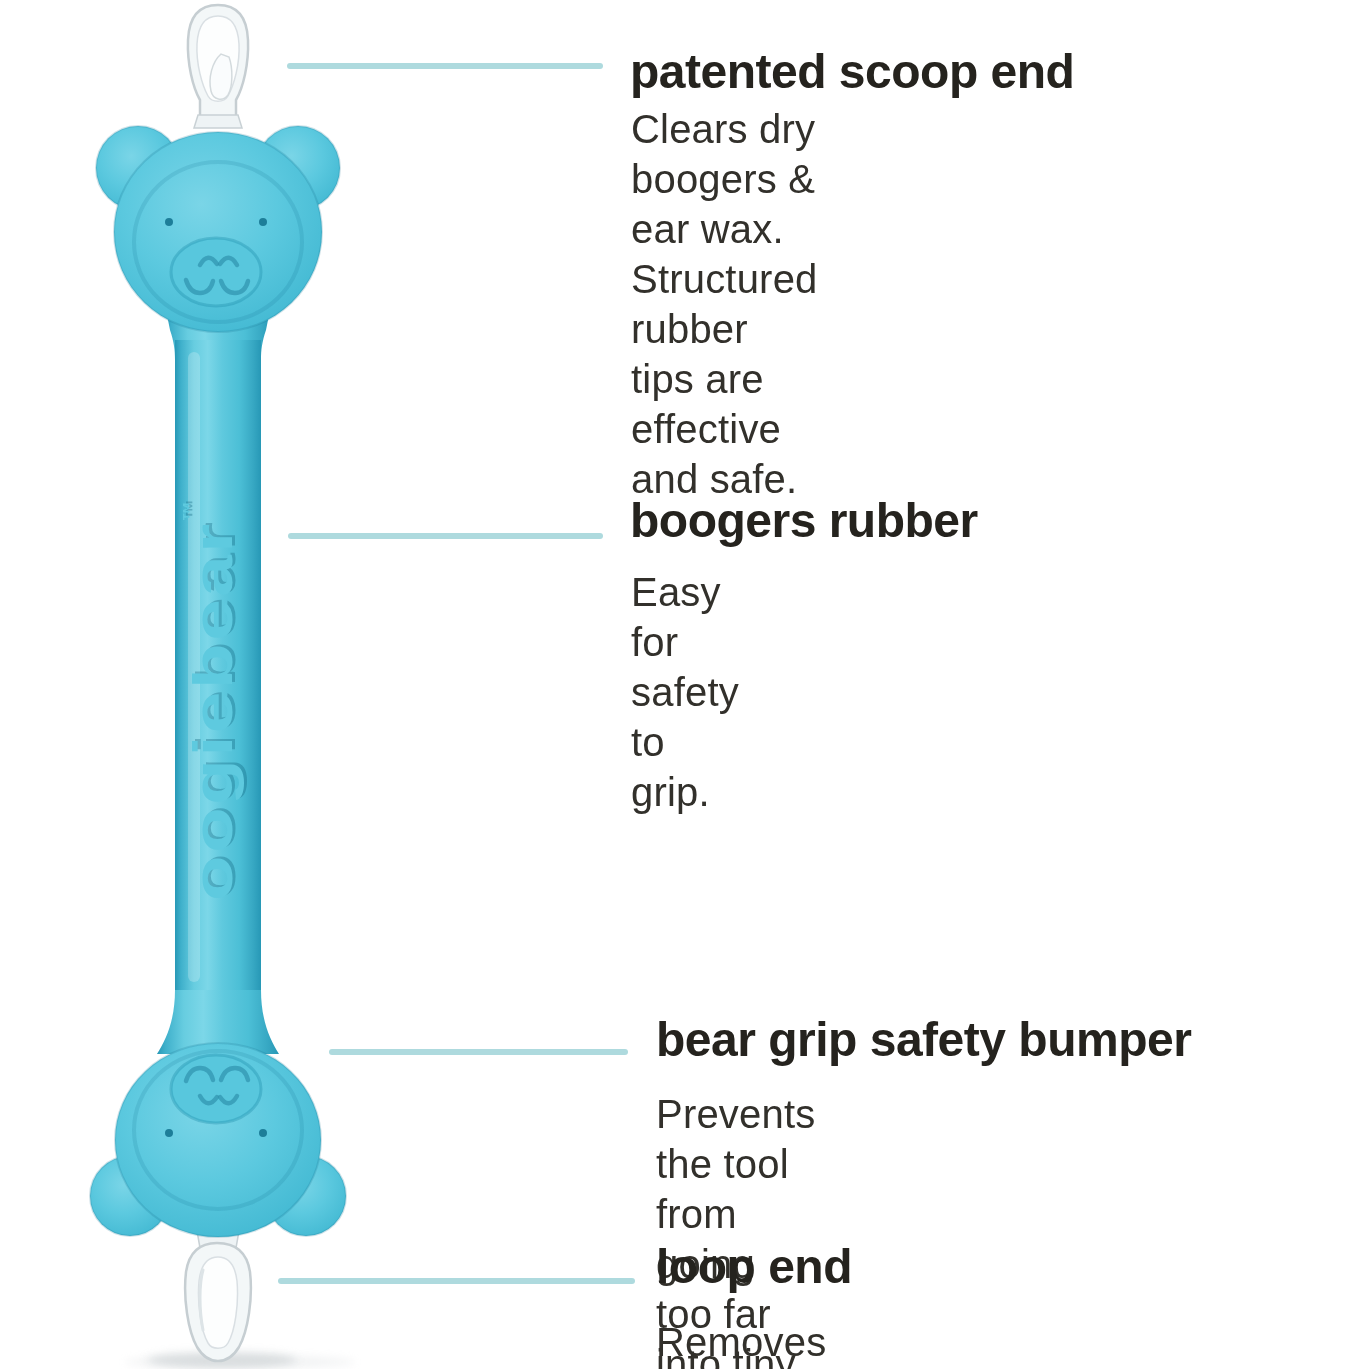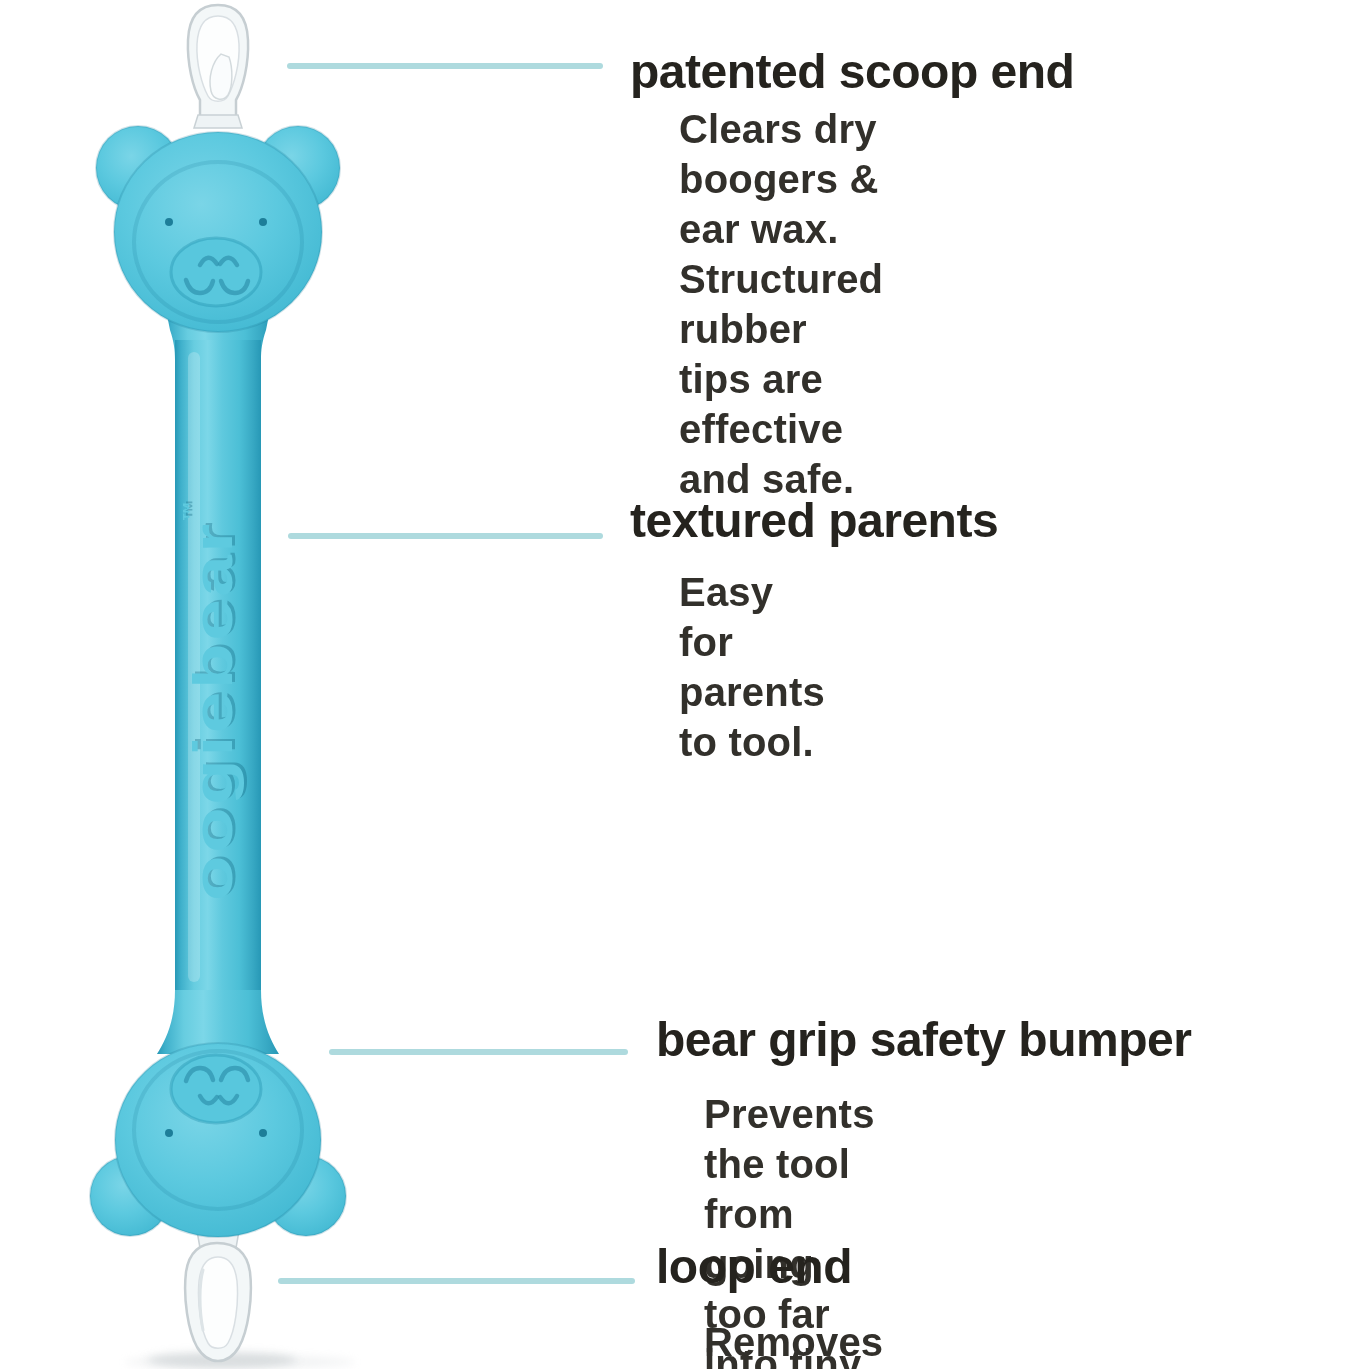--- a/index.html
+++ b/index.html
@@ -11,22 +11,22 @@
   .callout{position:absolute;}
   .callout-line{
     position:absolute;height:6px;border-radius:3px;
     background:var(--callout_line,#aedade);
   }
   .callout-title{
     position:absolute;font-weight:700;font-size:48px;line-height:50px;
     letter-spacing:-0.5px;color:var(--title_text,#25231e);white-space:nowrap;
   }
   .callout-desc{
-    position:absolute;font-weight:700;font-size:40px;line-height:50px;
-    letter-spacing:0.2px;color:var(--body_text,#32302b);white-space:pre-line;margin-left:48px;
+    position:absolute;font-weight:400;font-size:40px;line-height:50px;
+    letter-spacing:0.2px;color:var(--body_text,#32302b);white-space:pre-line;
   }
   
   #line1{left:287px;top:63px;width:316px;}
   #line2{left:288px;top:533px;width:315px;}
   #line3{left:329px;top:1049px;width:299px;}
   #line4{left:278px;top:1278px;width:357px;}
   #title1{left:630px;top:36px;margin-top:11px;}
   #desc1{left:631px;top:104px;}
   #title2{left:630px;top:496px;}
   #desc2{left:631px;top:567px;}
@@ -130,22 +130,22 @@
   <div class="callout">
     <div id="line1" class="callout-line"></div>
     <div id="title1" class="callout-title">patented scoop end</div>
     <div id="desc1" class="callout-desc">Clears dry boogers &amp; ear wax.
 Structured rubber tips are
 effective and safe.</div>
   </div>
 
   <div class="callout">
     <div id="line2" class="callout-line"></div>
-    <div id="title2" class="callout-title">textured parents</div>
-    <div id="desc2" class="callout-desc">Easy for parents to tool.</div>
+    <div id="title2" class="callout-title">boogers rubber</div>
+    <div id="desc2" class="callout-desc">Easy for safety to grip.</div>
   </div>
 
   <div class="callout">
     <div id="line3" class="callout-line"></div>
     <div id="title3" class="callout-title">bear grip safety bumper</div>
     <div id="desc3" class="callout-desc">Prevents the tool from going
 too far into tiny noses and ears.</div>
   </div>
 
   <div class="callout">

